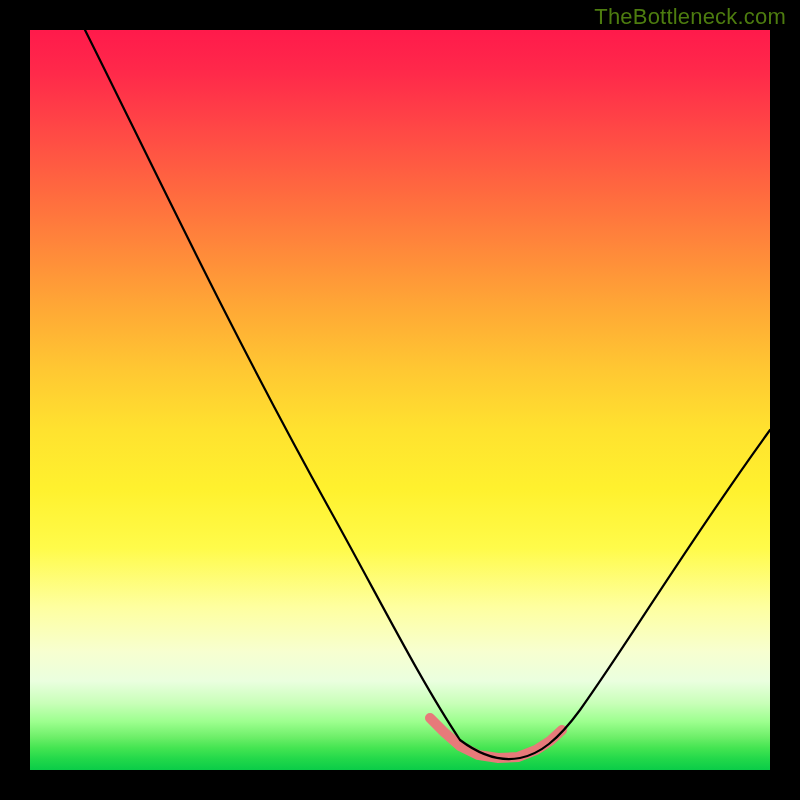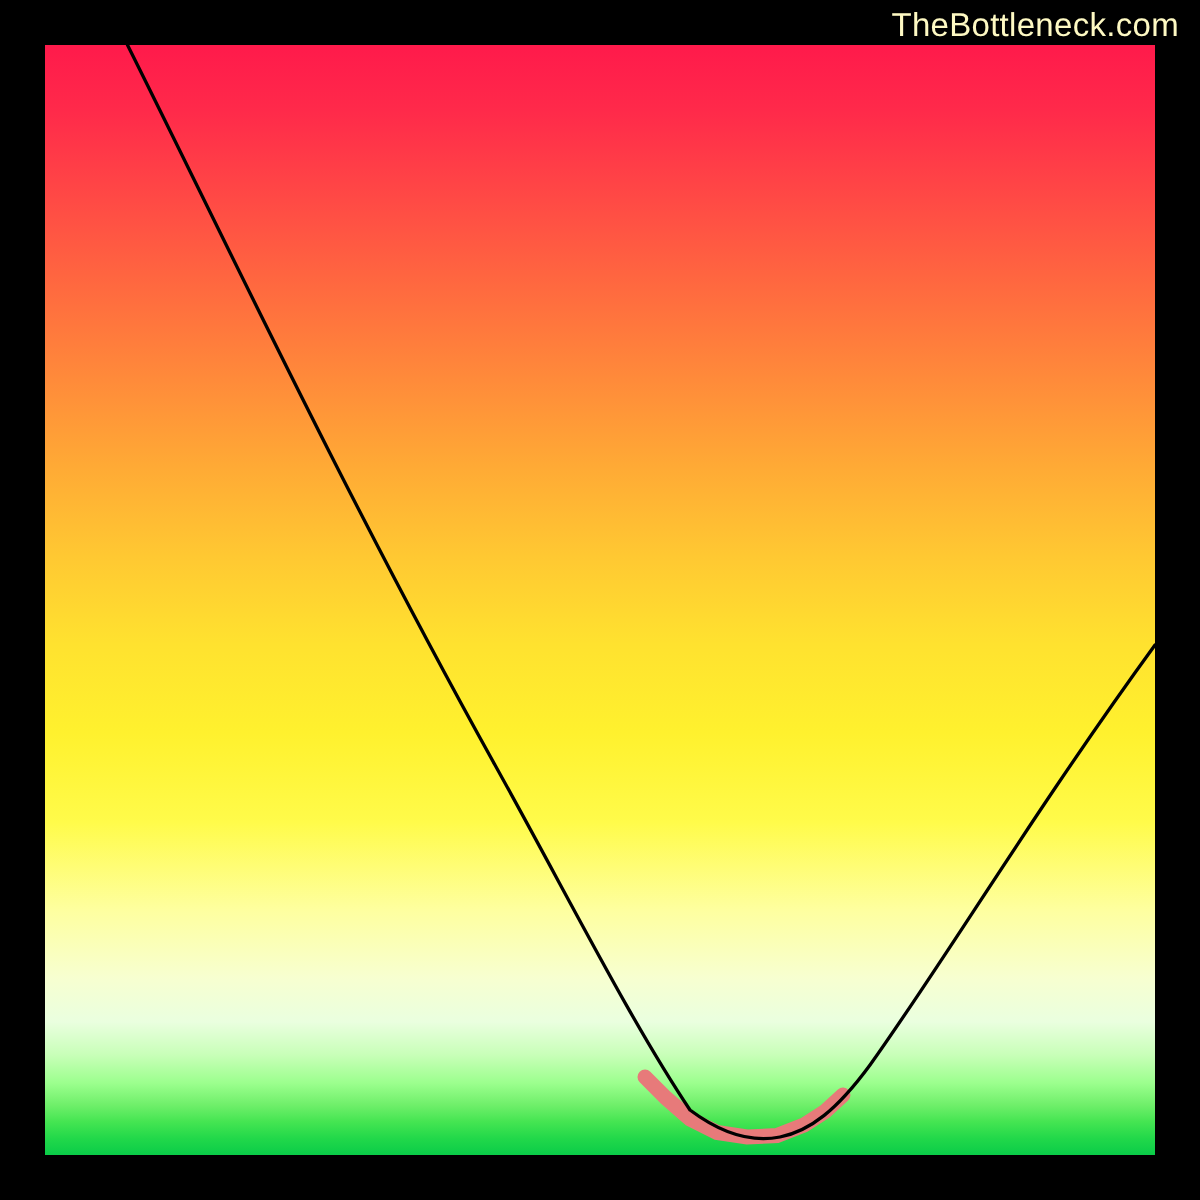--- a/index.html
+++ b/index.html
@@ -44,21 +44,21 @@
       #6fef6a 95.5%,
       #45e552 97%,
       #22d84a 98.5%,
       #0acc48 100%
     );
   }
   .watermark {
     position: absolute;
     top: 4px;
     right: 14px;
-    color: #fef9c3;
+    color: #4d7c0f;
     font-size: 22px;
     font-weight: 400;
     letter-spacing: 0.2px;
     user-select: none;
   }
   svg.curve {
     position: absolute;
     inset: 0;
     width: 100%;
     height: 100%;

